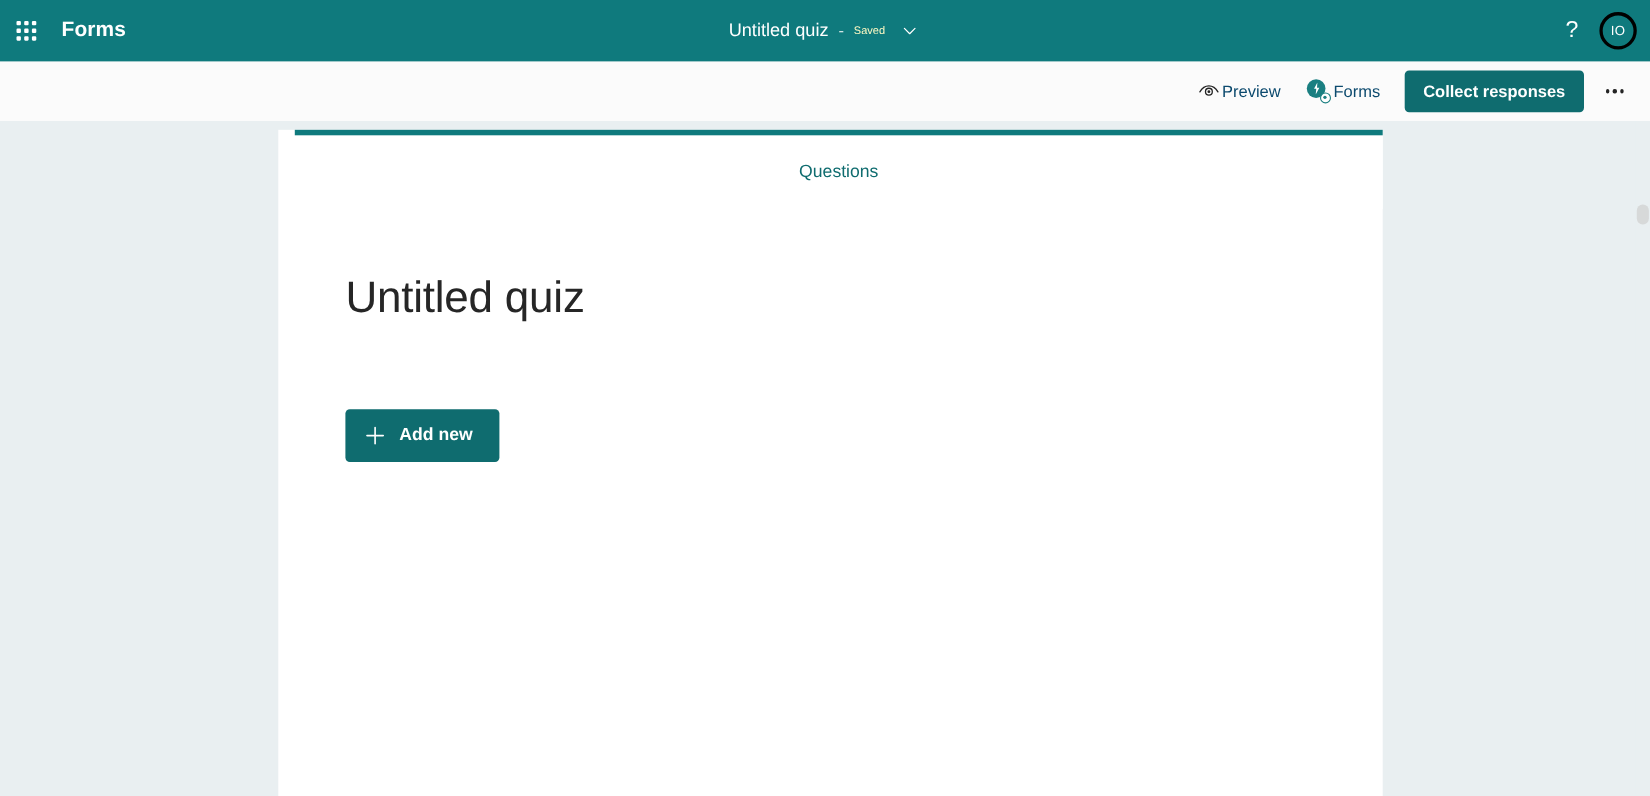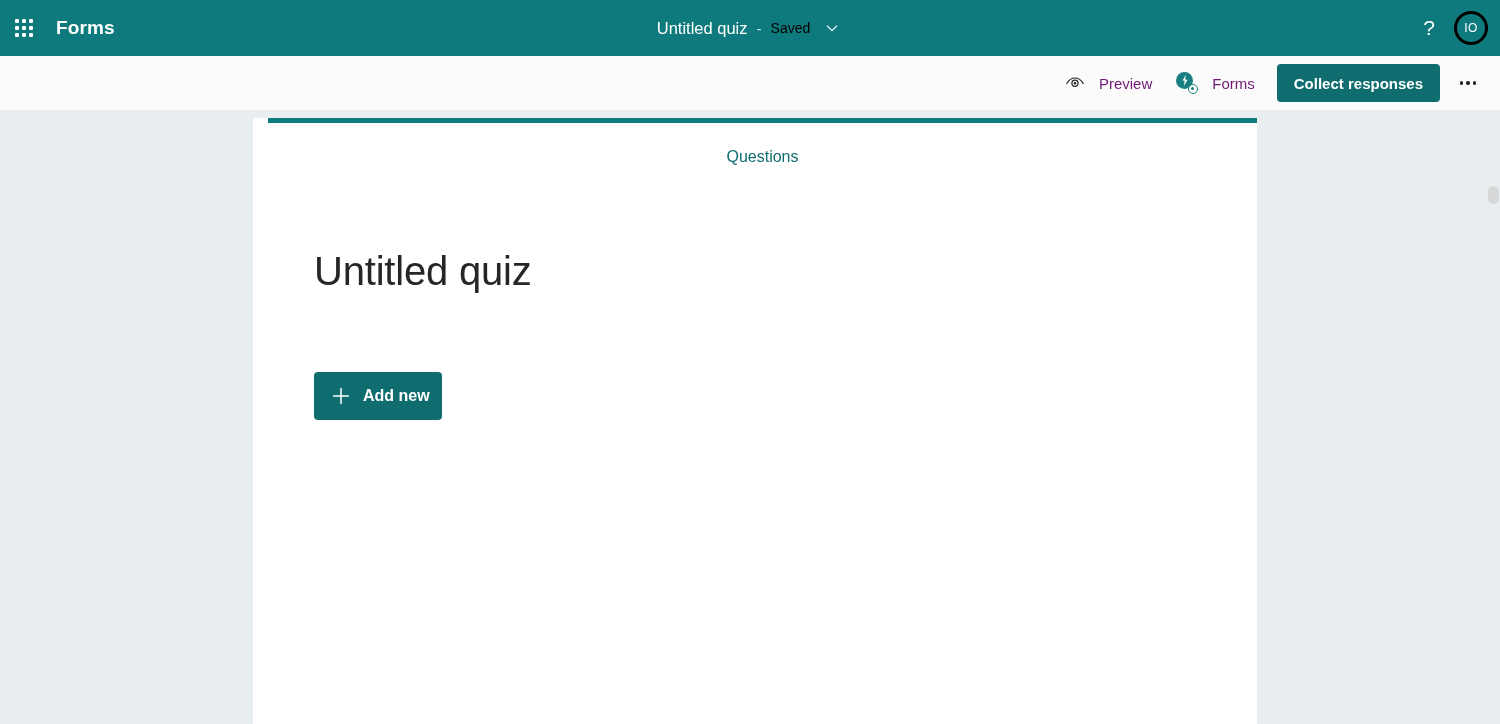--- a/index.html
+++ b/index.html
@@ -54,21 +54,21 @@
     gap: 9px;
     pointer-events: none;
   }
   .header-center > * { pointer-events: auto; }
   .doc-title {
     color: #ffffff;
     font-size: 16.5px;
     cursor: text;
   }
   .doc-sep { color: #cfe4e4; font-size: 15px; }
-  .doc-saved { color: #000000; font-size: 14px; }
+  .doc-saved { color: #fef9c3; font-size: 10px; }
   .chev {
     width: 22px; height: 22px;
     display: inline-flex; align-items: center; justify-content: center;
     cursor: pointer;
     margin-left: 2px;
   }
 
   .header-right {
     position: absolute;
     right: 0; top: 0;
@@ -106,24 +106,24 @@
     background: #fbfbfb;
     display: flex;
     align-items: center;
     justify-content: flex-end;
     padding-right: 14px;
     gap: 4px;
   }
   .cmd-item {
     display: flex;
     align-items: center;
-    gap: 14px;
+    gap: 2px;
     height: 38px;
     padding: 0 10px;
-    color: #701a75;
+    color: #0c4a6e;
     font-size: 15px;
     cursor: pointer;
     border-radius: 4px;
   }
 
   .eye-icon { width: 20px; height: 20px; display: block; }
 
   .theme-icon {
     position: relative;
     width: 22px; height: 22px;
@@ -242,21 +242,21 @@
     color: #262626;
     line-height: 1.15;
     letter-spacing: -.2px;
     cursor: text;
     display: inline-block;
   }
 
   .add-new-btn {
     margin-top: 78px;
     height: 48px;
-    padding: 0 12px 0 17px;
+    padding: 0 24px 0 17px;
     background: #0f6c6f;
     color: #ffffff;
     border: none;
     border-radius: 4px;
     font-size: 16px;
     font-weight: bold;
     display: inline-flex;
     align-items: center;
     gap: 12px;
     cursor: pointer;

